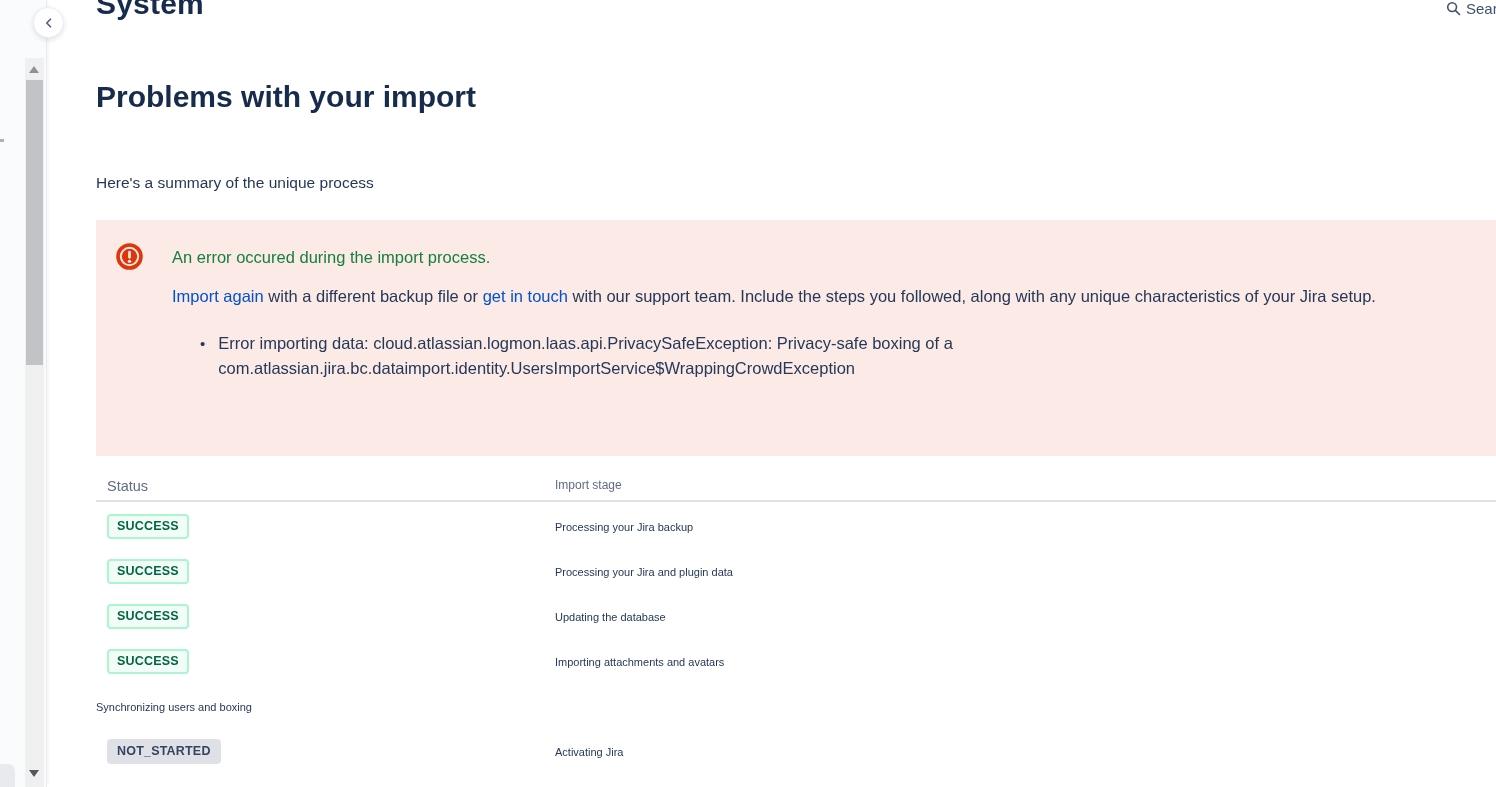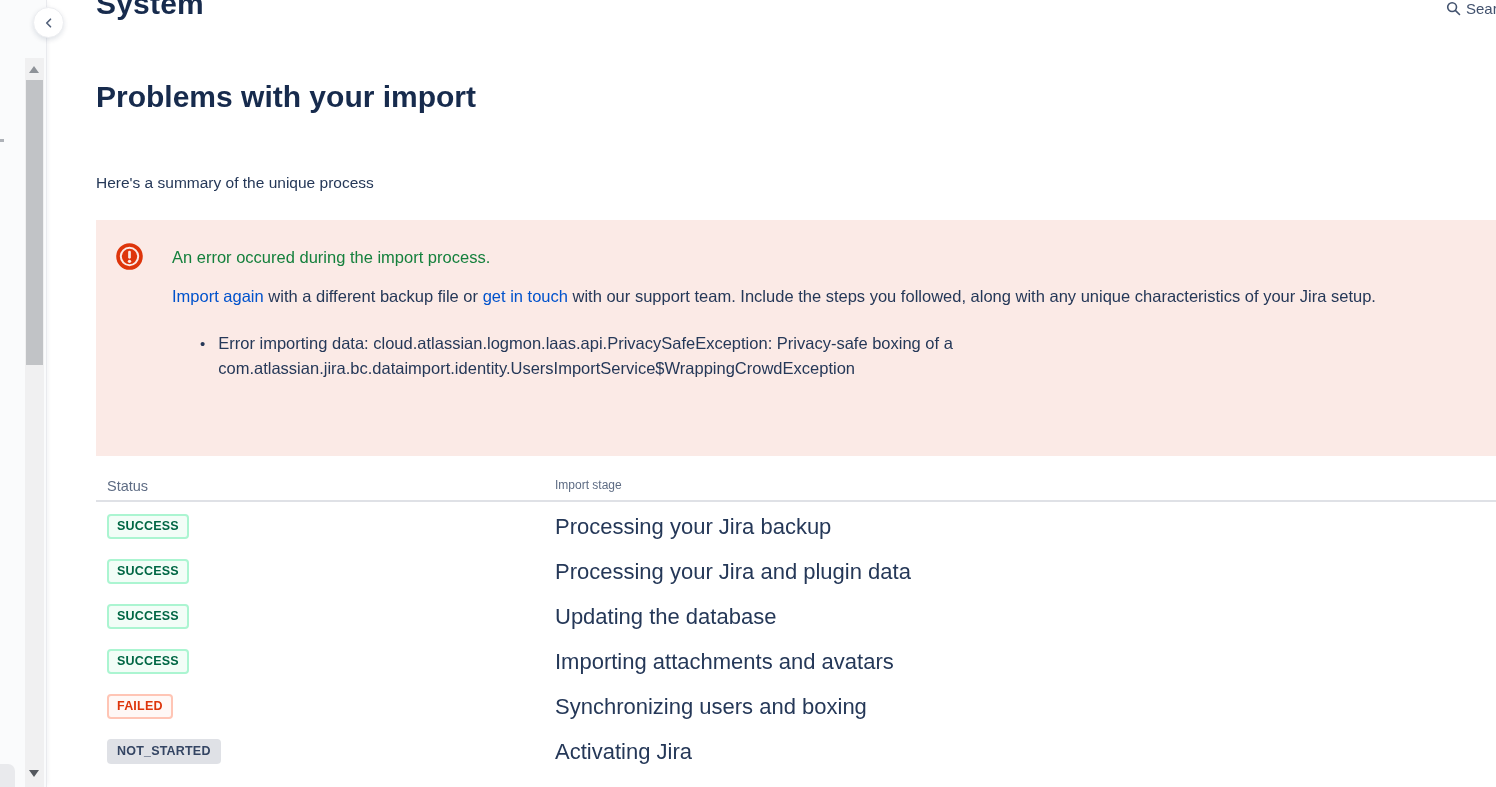--- a/index.html
+++ b/index.html
@@ -60,21 +60,21 @@
   }
   .bullet-dot { flex:0 0 auto; font-size:15px; line-height:25px; }
 
   
   .th-status { position:absolute; left:107px; top:478px; font-size:14.5px; color:#5E6C84; font-weight:500; }
   .th-stage  { position:absolute; left:555px; top:478px; font-size:12px; color:#5E6C84; font-weight:500; }
   .th-border { position:absolute; left:96px; top:500px; width:1400px; height:2px; background:#DFE1E6; }
   .rows { position:absolute; left:96px; top:504px; width:1400px; }
   .row  { height:45px; display:flex; align-items:center; }
   .cell-status { width:459px; padding-left:11px; box-sizing:border-box; }
-  .cell-stage  { font-size:22px; color:#253858; }
+  .cell-stage  { font-size:11px; color:#253858; }
   .badge {
     display:inline-block; font-size:12.5px; font-weight:700; letter-spacing:0.2px;
     padding:3px 8px; border-radius:4px; border:2px solid transparent; line-height:1.25;
   }
   .badge-success     { color:#006644; border-color:#ABF5D1; background:#F2FDF7;text-align:right; }
   .badge-failed      { color:#DE350B; border-color:#FFC5B5; background:#FFF8F6; }
   .badge-not-started { color:#344563; border-color:#DFE1E6; background:#DFE1E6; }
 </style>
 </head>
 <body>
@@ -145,21 +145,20 @@
     </div>
     <div class="row">
       <div class="cell-status"><span class="badge badge-success">SUCCESS</span></div>
       <div class="cell-stage">Updating the database</div>
     </div>
     <div class="row">
       <div class="cell-status"><span class="badge badge-success">SUCCESS</span></div>
       <div class="cell-stage">Importing attachments and avatars</div>
     </div>
     <div class="row">
-      <div class="cell-status"><span class="badge badge-failed">FAILED</span></div>
       <div class="cell-stage">Synchronizing users and boxing</div>
     </div>
     <div class="row">
       <div class="cell-status"><span class="badge badge-not-started">NOT_STARTED</span></div>
       <div class="cell-stage">Activating Jira</div>
     </div>
   </div>
 
 </div>
 

